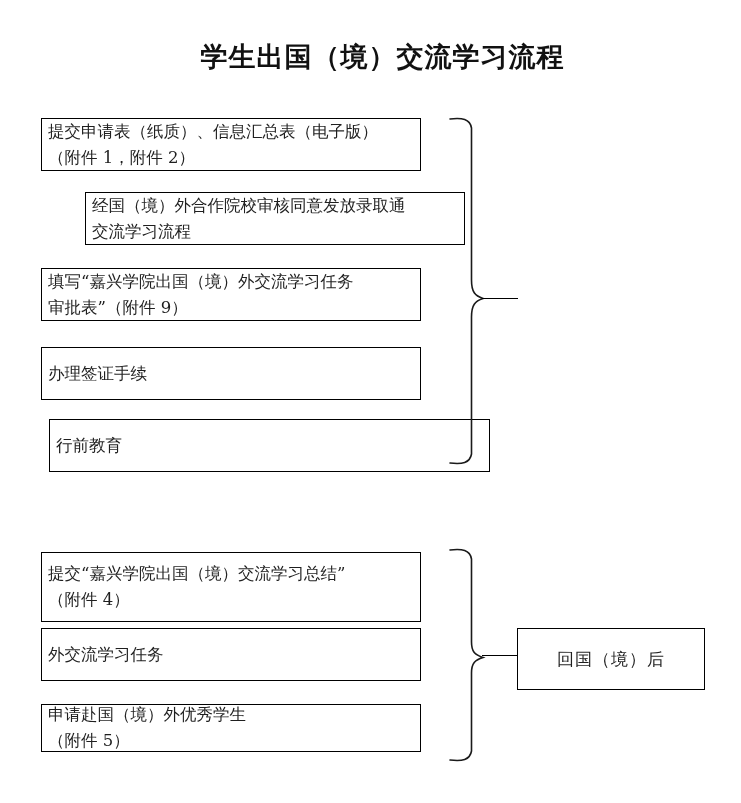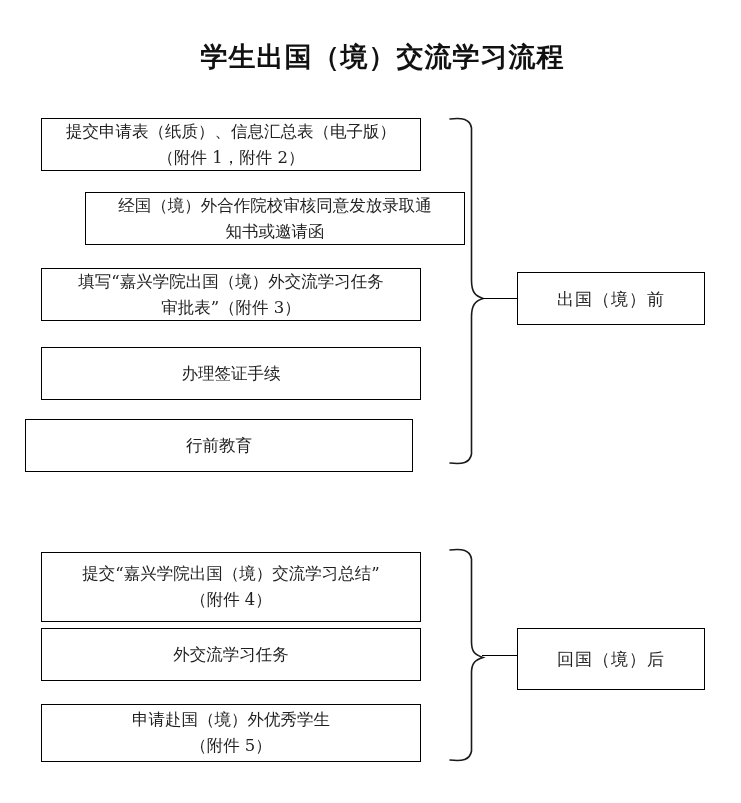--- a/index.html
+++ b/index.html
@@ -38,21 +38,20 @@
   }
 
   .step-box {
     position: absolute;
     box-sizing: border-box;
     border: 1.5px solid #000000;
     background: #ffffff;
     display: flex;
     align-items: center;
     justify-content: center;
-    text-align: center;
     font-size: 16.5px;
     line-height: 26px;
     color: #1f1f1f;
     padding: 2px 6px;
   }
 
   .step-box .txt {
     display: block;
     width: 100%;
   }
@@ -93,70 +92,67 @@
   <div class="step-box" style="left:41px; top:118px; width:380px; height:53px;">
     <span class="txt">
       <span>提交申请表（纸质）、信息汇总表（电子版）</span><br>
       <span>（附件 1，附件 2）</span>
     </span>
   </div>
 
   <div class="step-box" style="left:41px; top:192px; width:380px; height:53px;margin-left:44px;">
     <span class="txt">
       <span>经国（境）外合作院校审核同意发放录取通</span><br>
-      <span>知书或邀请函</span>
+      <span>交流学习流程</span>
     </span>
   </div>
 
   <div class="step-box" style="left:41px; top:268px; width:380px; height:53px;">
     <span class="txt">
       <span>填写“嘉兴学院出国（境）外交流学习任务</span><br>
-      <span>审批表”（附件 3）</span>
+      <span>审批表”（附件 9）</span>
     </span>
   </div>
 
   <div class="step-box" style="left:41px; top:347px; width:380px; height:53px;">
     <span class="txt">
       <span>办理签证手续</span>
     </span>
   </div>
 
-  <div class="step-box" style="left:25px; top:419px; width:388px; height:53px;">
+  <div class="step-box" style="left:49px; top:419px; width:441px; height:53px;">
     <span class="txt">
       <span>行前教育</span>
     </span>
   </div>
 
   <div class="brace" style="left:448px; top:112px; width:56px; height:358px;">
     <svg width="56" height="358" viewBox="0 0 56 358" fill="none" xmlns="http://www.w3.org/2000/svg">
       <path d="M2 7 C 14 5.5, 22 7, 23.5 16 L 23.5 168 C 23.5 180, 27 184, 35 186.5
                C 27 189, 23.5 193, 23.5 205 L 23.5 342 C 22 351, 14 352.5, 2 351" stroke="#1a1a1a" stroke-width="1.6" fill="none" stroke-linecap="round"></path>
     </svg>
   </div>
 
   <div class="connector" style="left:482px; top:298px; width:36px;"></div>
 
-  <div class="label-box" style="left:517px; top:272px; width:188px; height:53px;">
-    <span>出国（境）前</span>
-  </div>
 
   <div class="step-box" style="left:41px; top:552px; width:380px; height:70px;">
     <span class="txt">
       <span>提交“嘉兴学院出国（境）交流学习总结”</span><br>
       <span>（附件 4）</span>
     </span>
   </div>
 
   <div class="step-box" style="left:41px; top:628px; width:380px; height:53px;">
     <span class="txt">
       <span>外交流学习任务</span>
     </span>
   </div>
 
-  <div class="step-box" style="left:41px; top:704px; width:380px; height:58px;">
+  <div class="step-box" style="left:41px; top:704px; width:380px; height:48px;">
     <span class="txt">
       <span>申请赴国（境）外优秀学生</span><br>
       <span>（附件 5）</span>
     </span>
   </div>
 
   <div class="brace" style="left:448px; top:544px; width:56px; height:222px;">
     <svg width="56" height="222" viewBox="0 0 56 222" fill="none" xmlns="http://www.w3.org/2000/svg">
       <path d="M2 6 C 14 4.5, 22 6, 23.5 15 L 23.5 98 C 23.5 108, 27 111, 35 113.5
                C 27 116, 23.5 119, 23.5 129 L 23.5 207 C 22 216, 14 217.5, 2 216" stroke="#1a1a1a" stroke-width="1.6" fill="none" stroke-linecap="round"></path>

